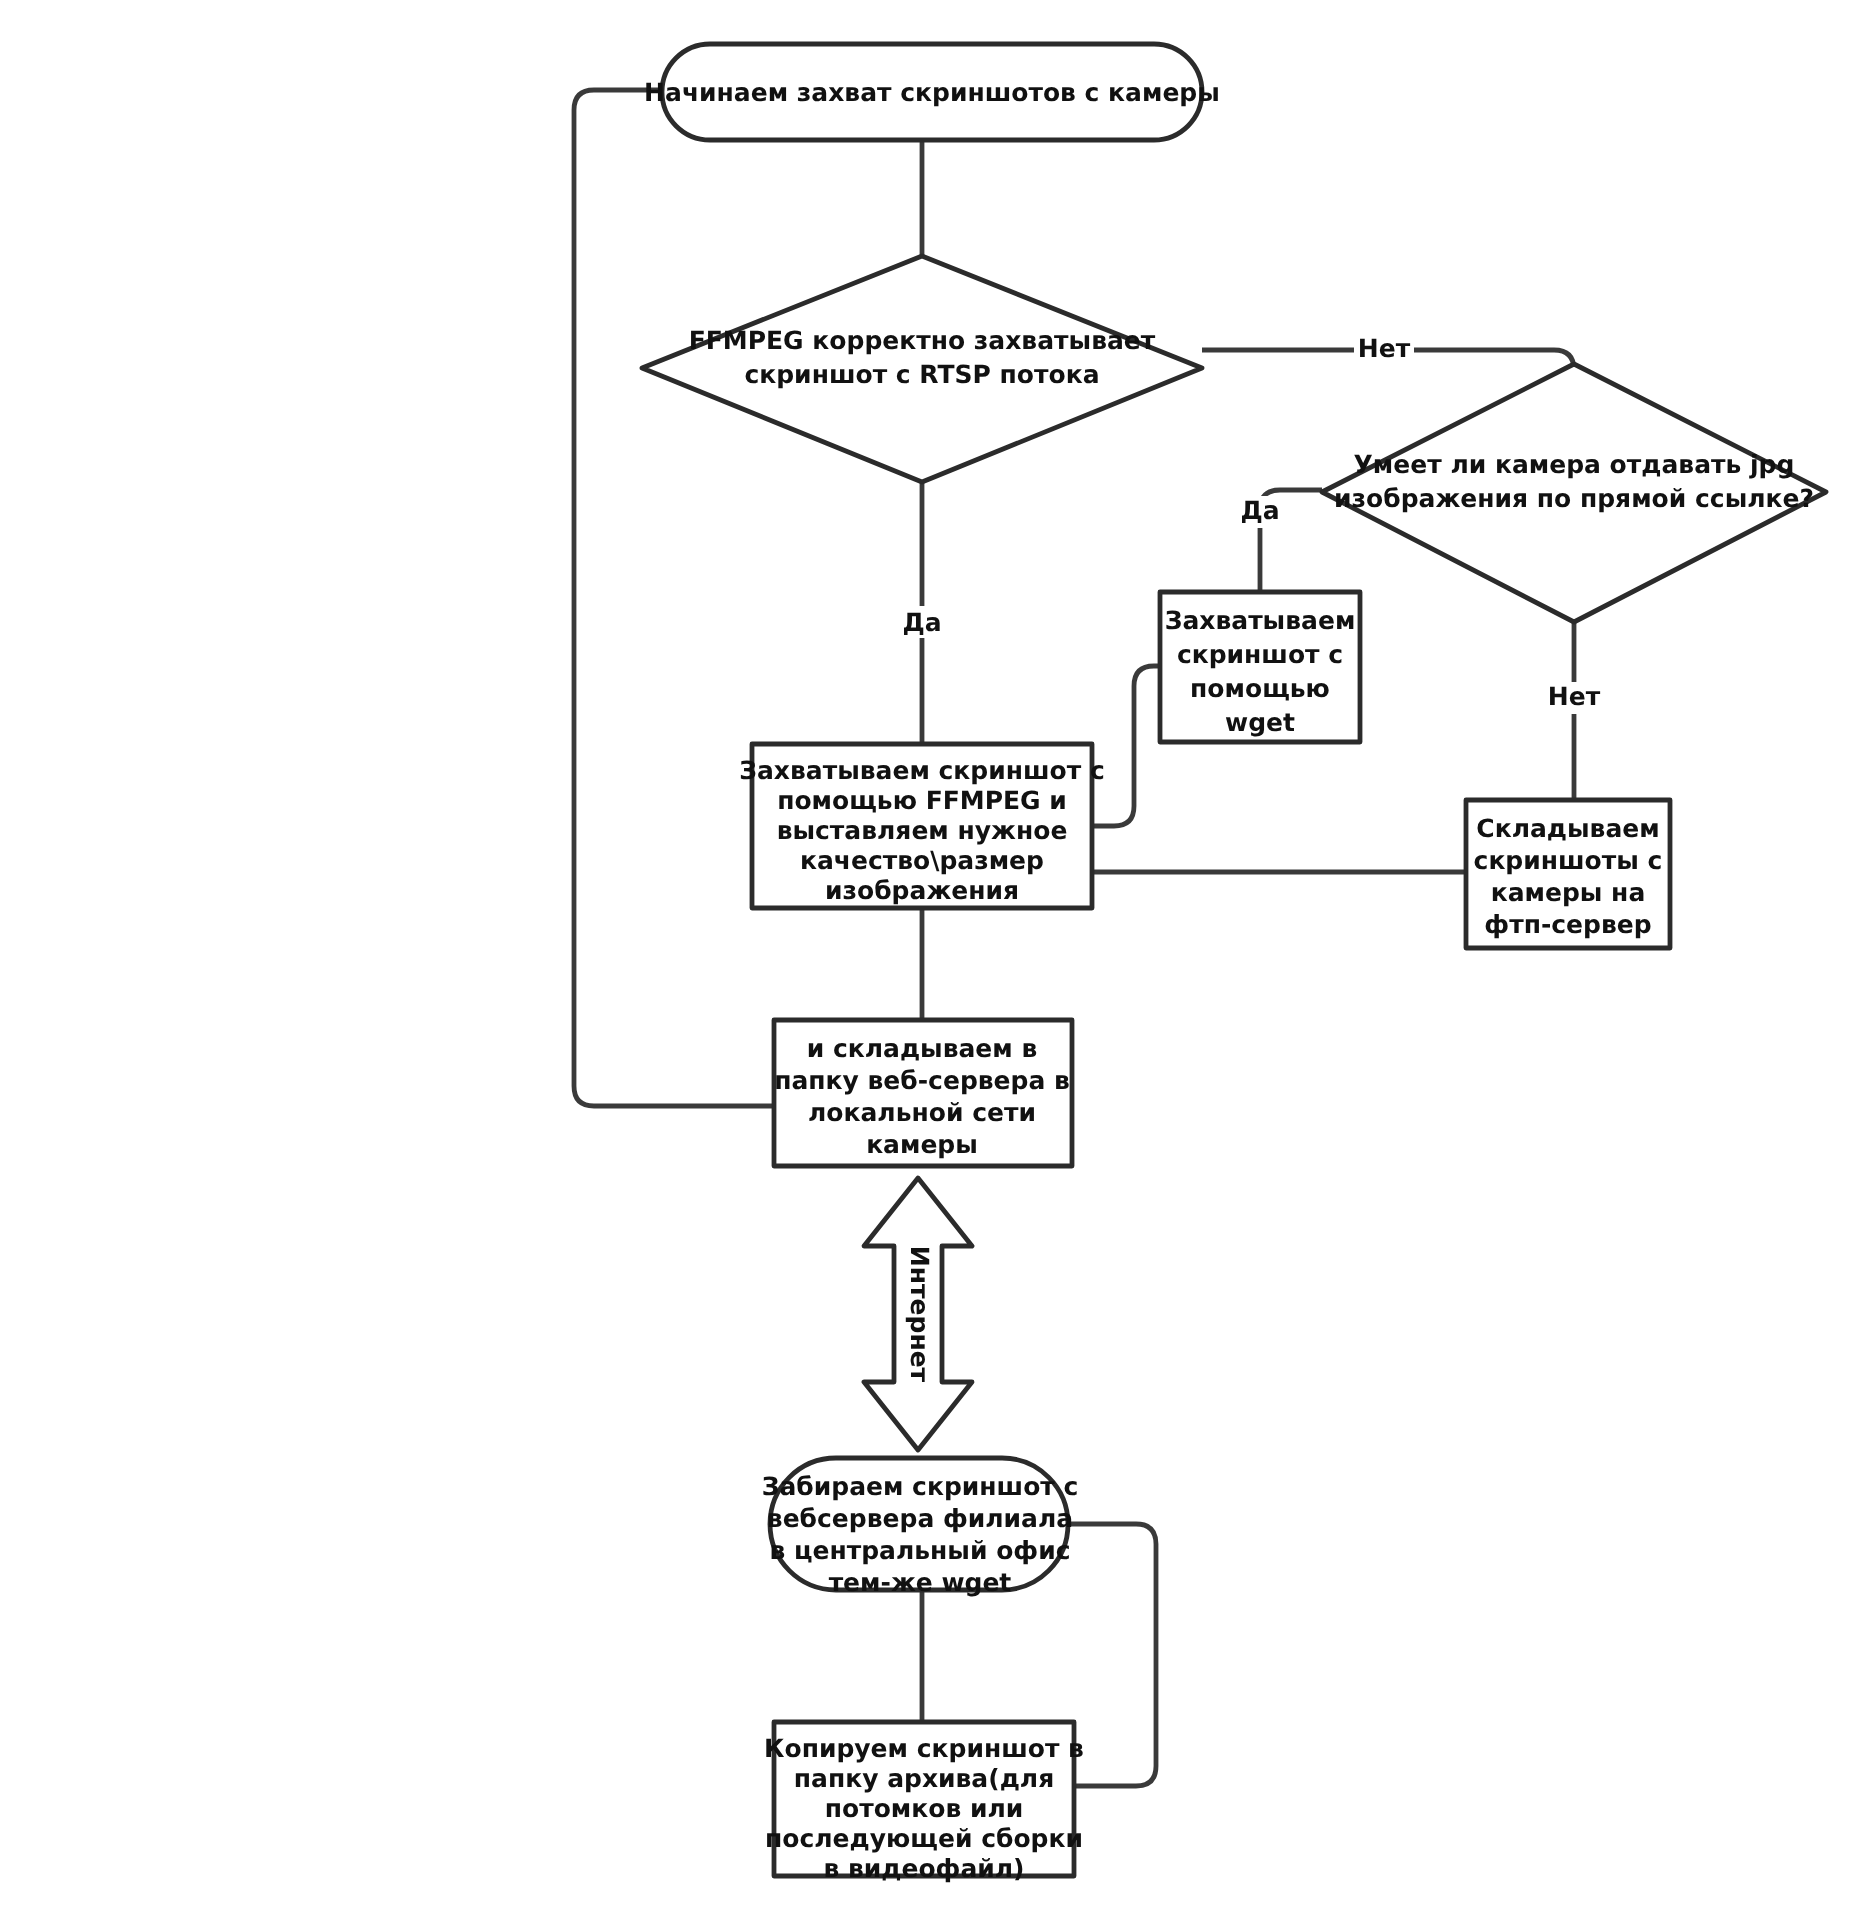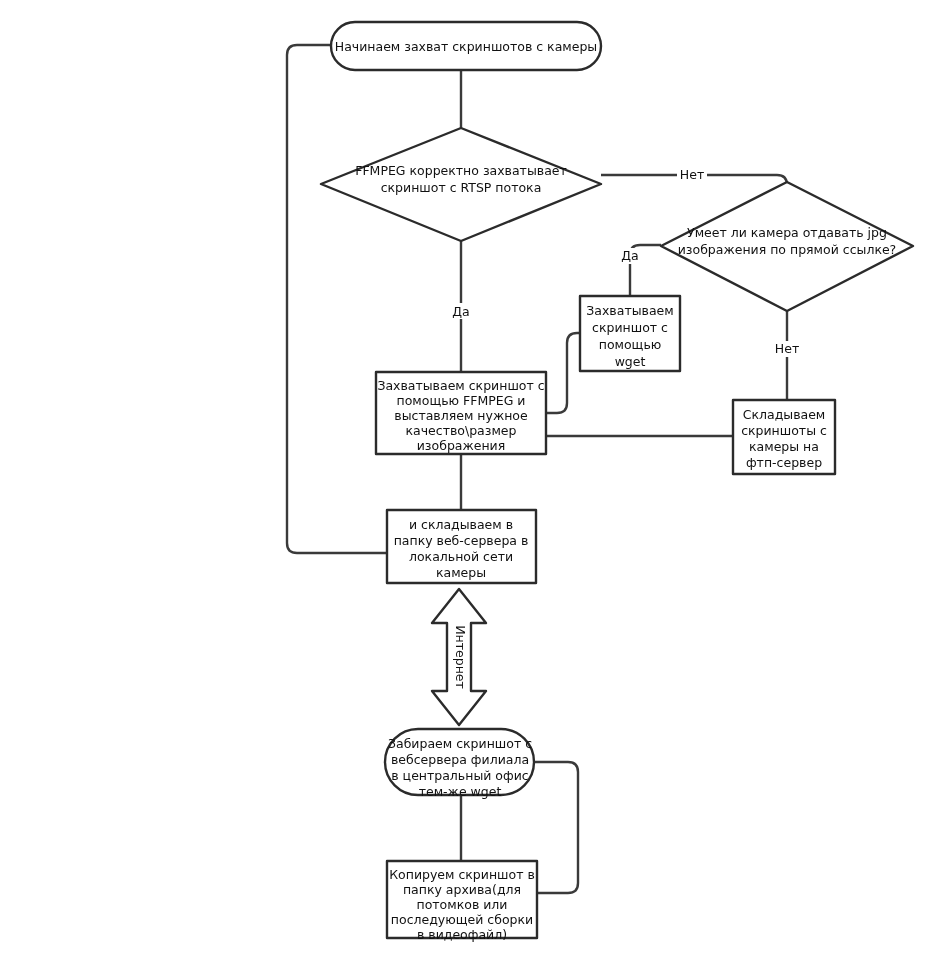--- a/index.html
+++ b/index.html
@@ -8,20 +8,21 @@
     background: #ffffff;
   }
   body {
     font-family: "DejaVu Sans", "Liberation Sans", sans-serif;
   }
   #flowchart-root {
     position: relative;
     width: 850px;
     height: 955px;
     background: #ffffff;
+    font-weight: bold;
   }
   svg#flow-svg {
     display: block;
     width: 933px;
     height: 955px;
   }
   .shape-stroke {
     fill: #ffffff;
     stroke: #2b2b2b;
     stroke-width: 2.4;

